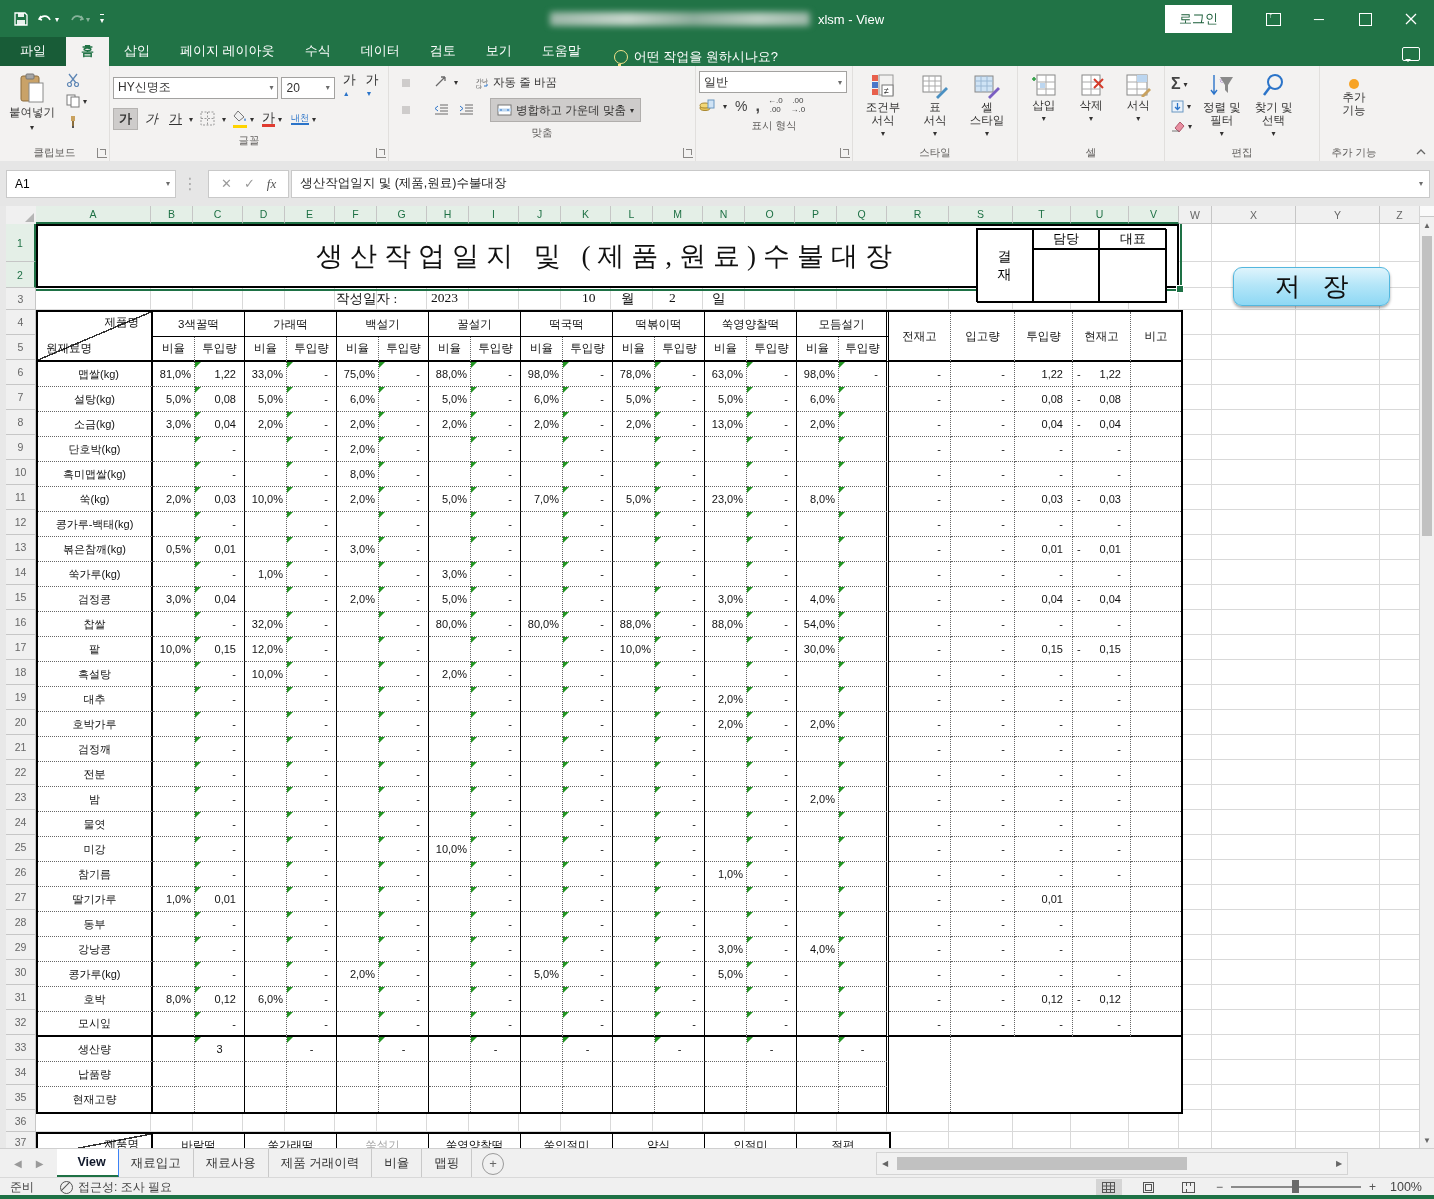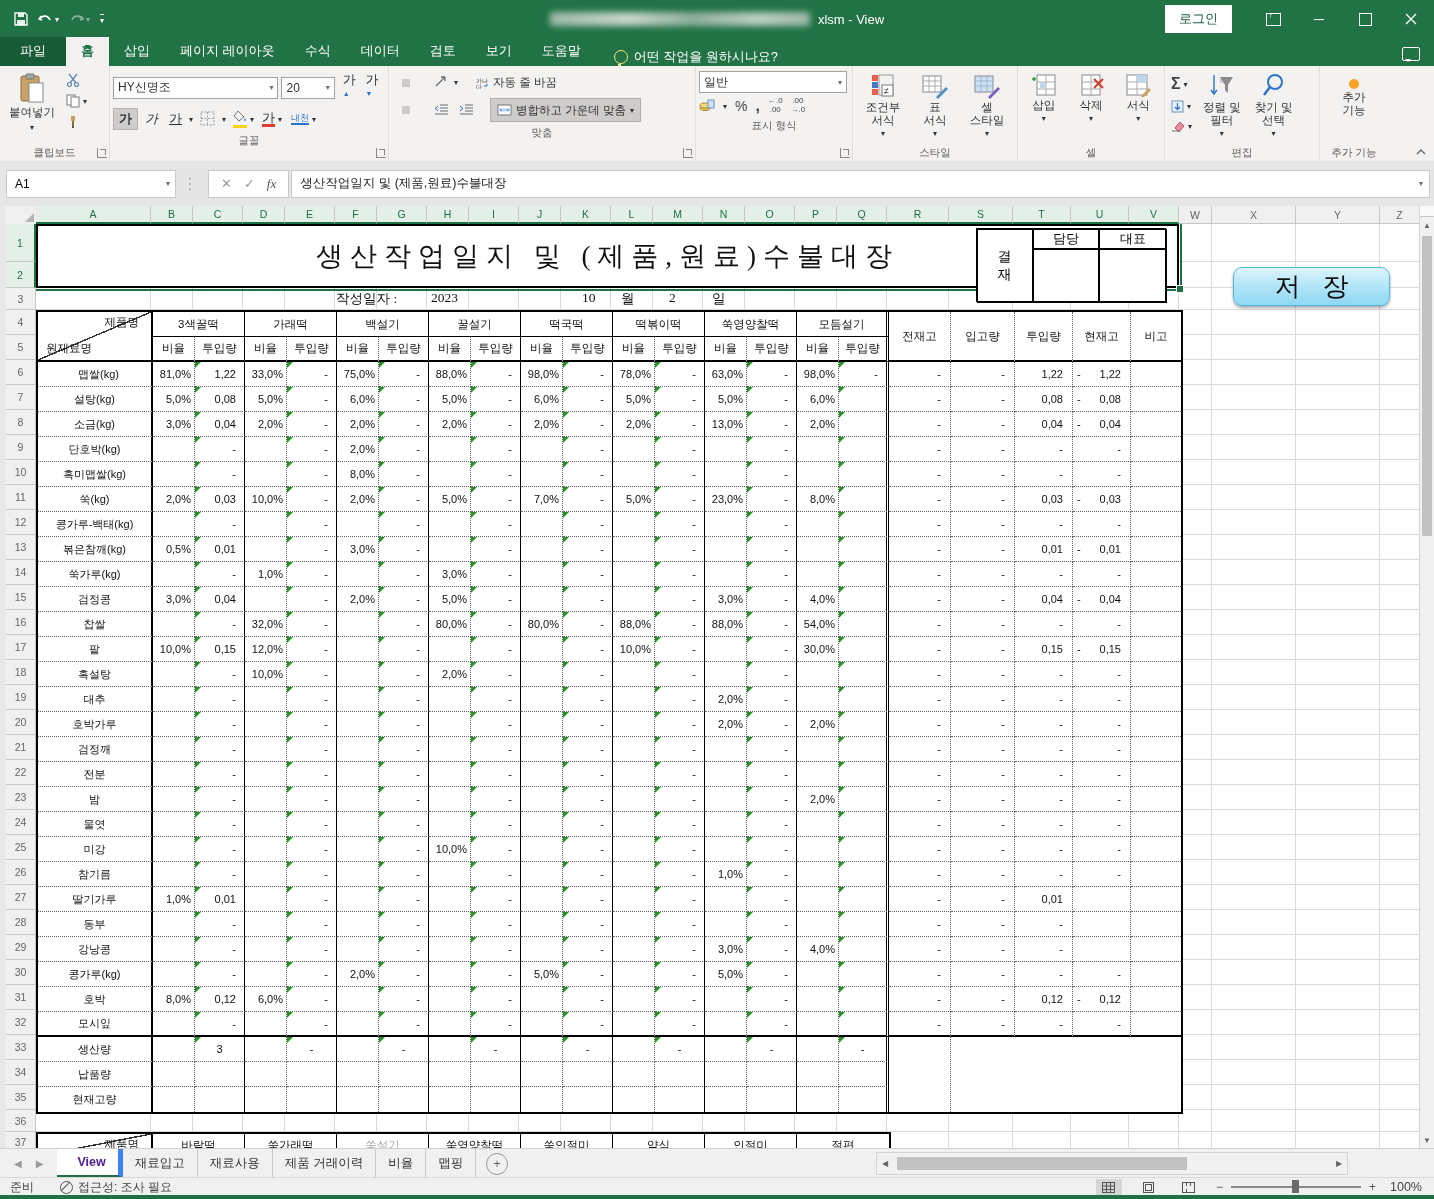--- a/index.html
+++ b/index.html
@@ -152,21 +152,21 @@
   .vs-split{height:10px;border-bottom:1px solid #c8c8c8;background:#fafafa;}
   .vs-arrow{height:16px;display:flex;align-items:center;justify-content:center;font-size:8px;color:#666;}
   .vs-thumb{position:absolute;left:2px;top:30px;width:10px;height:300px;background:#c1c1c1;}
   .vs-down{position:absolute;bottom:0;left:0;width:100%;}
 
   
   .tabsrow{position:absolute;left:0;top:1148px;width:100%;height:29px;background:#f0f0f0;
            border-top:1px solid #cfcfcf;display:flex;align-items:stretch;font-size:12.5px;color:#333;}
   .tabnav{display:flex;align-items:center;gap:14px;padding:0 14px;color:#9a9a9a;font-size:10px;}
   .stab{display:flex;align-items:center;padding:0 12px;border-right:1px solid #c9c9c9;}
-  .stab.active{background:#fff;color:#4c1d95;font-weight:bold;border-bottom:3px solid #1e7145;border-right:5px solid #3b82f6;padding-left:20px;}
+  .stab.active{background:#fff;color:#0f172a;font-weight:bold;border-bottom:3px solid #1e7145;border-right:1px solid #3b82f6;padding-left:20px;}
   .addsheet{width:20px;height:20px;border:1px solid #9a9a9a;border-radius:50%;align-self:center;margin-left:10px;
             display:flex;align-items:center;justify-content:center;color:#666;font-size:13px;}
   .hscroll{position:absolute;right:86px;top:1152px;width:470px;height:21px;background:#f1f1f1;
            border:1px solid #d4d4d4;display:flex;align-items:center;}
   .hs-arrow{width:16px;text-align:center;font-size:8px;color:#666;}
   .hs-thumb{height:13px;width:290px;background:#c1c1c1;margin-left:4px;}
 
   
   .statusbar{position:absolute;left:0;top:1177px;width:100%;height:18px;background:#f0f0f0;
              border-top:1px solid #d9d9d9;display:flex;align-items:center;font-size:12px;color:#444;}

